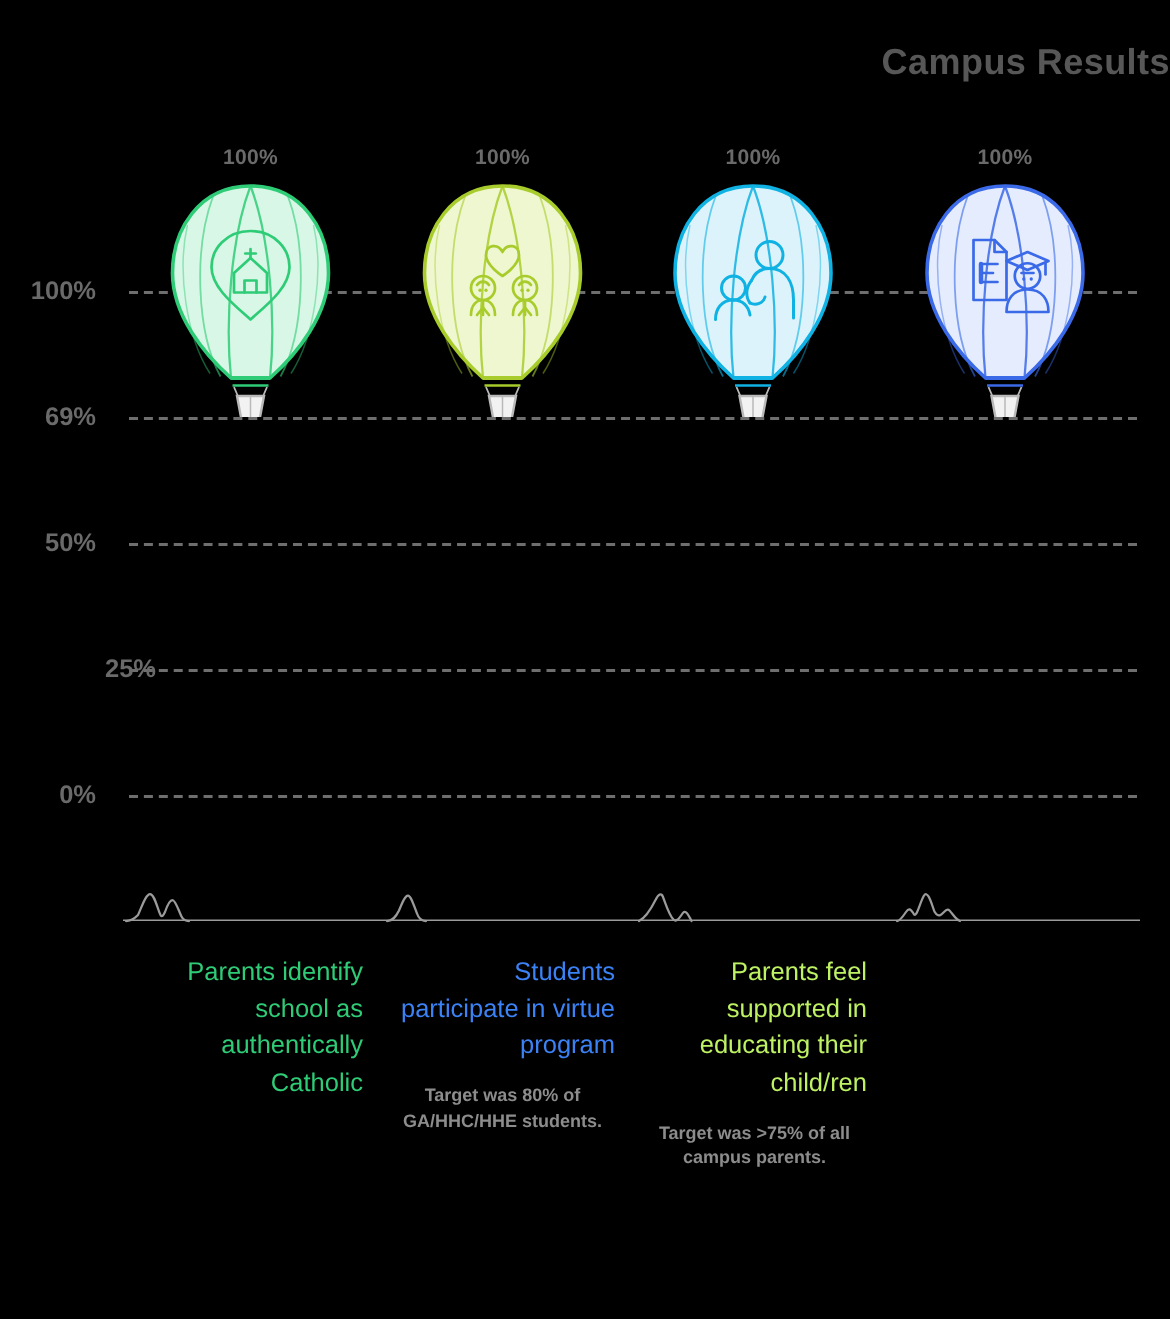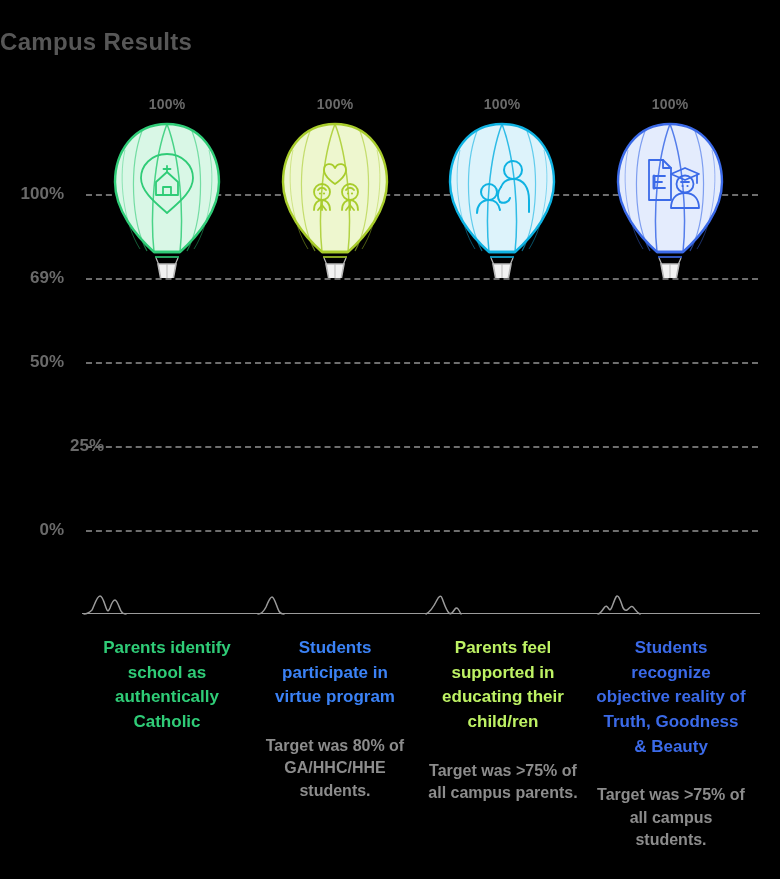--- a/index.html
+++ b/index.html
@@ -5,21 +5,21 @@
   html,body{margin:0;padding:0;background:#000;}
   body{
     width:780px;height:879px;position:relative;overflow:hidden;
     font-family:"Liberation Sans", sans-serif;
     background:#000;
   }
   #chart-root{position:absolute;inset:0;}
 
   
   .chart-title{
-    position:absolute;left:0;top:28px;width:780px;text-align:left;
+    position:absolute;left:0;top:28px;width:780px;text-align:right;
     font-size:24px;font-weight:bold;color:#575757;letter-spacing:.3px;
   }
 
   
   
   .plot{position:absolute;left:0;top:0;width:780px;height:600px;}
 
   .gridline{
     position:absolute;left:86px;width:672px;height:0;
     border-top:2px dashed #6e6e6e;
@@ -46,24 +46,24 @@
     position:absolute;left:82px;top:613px;width:678px;height:0;
     border-top:1.6px solid #9b9b9b;
   }
   .hills{position:absolute;top:590px;left:0;width:780px;height:28px;}
 
   
   .caption-col{
     position:absolute;top:636px;width:150px;text-align:center;
   }
   .caption-main{
-    font-size:17px;font-weight:bold;line-height:1.45;
+    font-size:17px;font-weight:normal;line-height:1.45;text-align:right;
   }
   .caption-sub{
-    margin-top:25px;font-size:16px;font-weight:bold;color:#8c8c8c;
+    margin-top:12px;font-size:12px;font-weight:bold;color:#8c8c8c;
     line-height:1.4;
   }
 </style>
 </head>
 <body>
 
 <div id="chart-root">
 
   <div class="chart-title">Campus Results</div>
 
@@ -229,18 +229,14 @@
   <div class="caption-col" style="left:260px;">
     <div class="caption-main" style="color:#3b82f6;">Students participate in virtue program</div>
     <div class="caption-sub">Target was 80% of GA/HHC/HHE students.</div>
   </div>
 
   <div class="caption-col" style="left:428px;">
     <div class="caption-main" style="color:#bef264;">Parents feel supported in educating their child/ren</div>
     <div class="caption-sub">Target was &gt;75% of all campus parents.</div>
   </div>
 
-  <div class="caption-col" style="left:596px;">
-    <div class="caption-main" style="color:#3b6ae8;">Students recognize objective reality of Truth, Goodness &amp; Beauty</div>
-    <div class="caption-sub">Target was &gt;75% of all campus students.</div>
-  </div>
 
 </div>
 
 </body></html>

